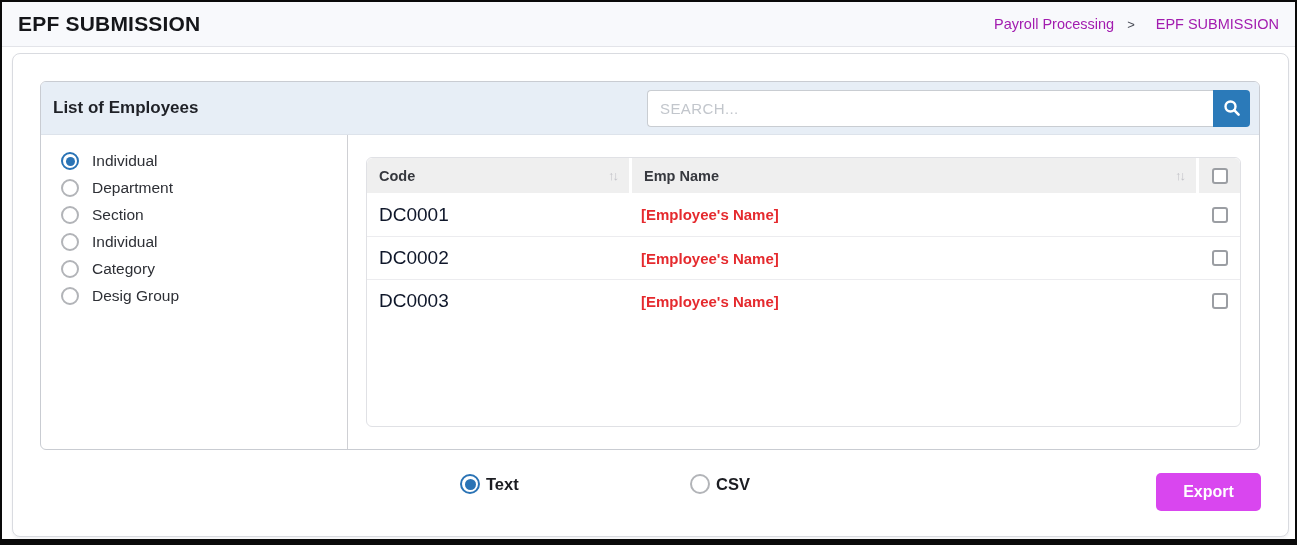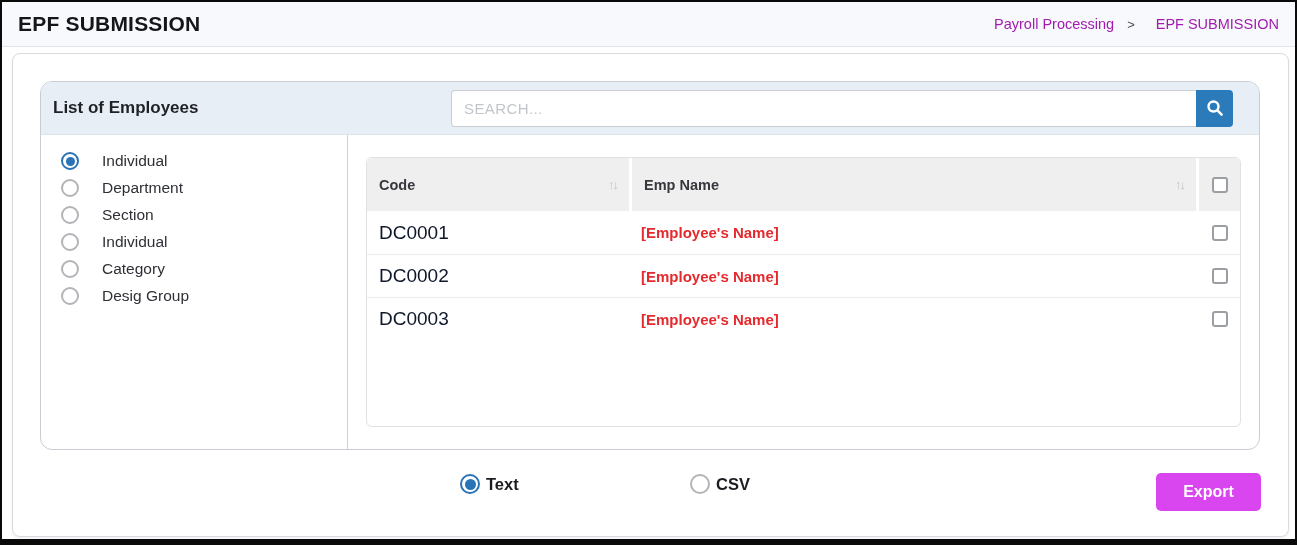--- a/index.html
+++ b/index.html
@@ -24,57 +24,57 @@
   
   .card {
     position:absolute; left:10px; top:51px; width:1277px; height:484px;
     background:#fff; border:1px solid #d9dbe0; border-radius:8px;
     box-shadow:0 2px 3px rgba(30,40,60,.06);
   }
 
   
   .panel {
     position:absolute; left:27px; top:27px; width:1220px; height:369px;
-    border:1px solid #c9ccd2; border-radius:12px; overflow:hidden; background:#fff;
+    border:1px solid #c9ccd2; border-radius:6px; overflow:hidden; background:#fff;
   }
   .panel-head {
     height:53px; background:#e7eef6; border-bottom:1px solid #dde3eb;
     display:flex; align-items:center; padding-left:12px;
   }
   .panel-title { font-size:17px; font-weight:bold; color:#1f2127; }
-  .search-wrap { margin-left:auto; margin-right:26px; display:flex; height:37px; width:782px; }
+  .search-wrap { margin-left:auto; margin-right:9px; display:flex; height:37px; width:603px; }
   .search-input {
     flex:1; border:1px solid #c9cdd2; border-right:none; border-radius:4px 0 0 4px;
     padding:0 12px; font-size:15px; color:#444; letter-spacing:.4px;
     font-family:"Liberation Sans", sans-serif; outline:none;
   }
   .search-input::placeholder { color:#c2c6cc; }
   .search-btn {
     width:37px; background:#2b7ab9; border:none; border-radius:0 4px 4px 0;
     display:flex; align-items:center; justify-content:center; cursor:pointer;
   }
   .panel-body { display:flex; height:314px; }
 
   
   .filters { width:307px; border-right:1px solid #cfd0d4; padding:17px 0 0 20px;
     display:flex; flex-direction:column; gap:9px; }
-  .filter-item { display:flex; align-items:center; gap:23px; font-size:15.5px;
+  .filter-item { display:flex; align-items:center; gap:13px; font-size:15.5px;
     color:#2e3036; cursor:pointer; }
   .radio { width:18px; height:18px; border-radius:50%; border:2px solid #b2b4b8;
     background:#fff; position:relative; flex:0 0 18px; }
   .radio.on { border-color:#2a73b5; }
   .radio.on::after { content:""; position:absolute; inset:2.5px; border-radius:50%;
     background:#2a73b5; }
 
   
   .table-zone { flex:1; padding:22px 18px 0 18px; }
   .table-wrap { border:1px solid #e0e1e5; border-radius:6px; height:270px;
     display:flex; flex-direction:column; background:#fff; }
   .thead { display:flex; gap:3px; }
-  .th { background:#efefef; height:53px; display:flex; align-items:center;
+  .th { background:#efefef; height:35px; display:flex; align-items:center;
     padding:0 12px; font-size:14.5px; font-weight:bold; color:#36383e; cursor:pointer; }
   .th-code { width:262px; border-top-left-radius:6px; }
   .th-name { flex:1; }
   .th-check { width:41px; border-top-right-radius:6px; justify-content:center; padding:0; }
   .sort { margin-left:auto; color:#c2c2c7; font-size:13px; font-weight:normal;
     letter-spacing:-2px; }
   .trow { display:flex; height:43px; align-items:center; }
   .trow + .trow { border-top:1px solid #ececef; }
   .td-code { width:262px; padding-left:12px; font-size:19px; color:#0f172a; }
   .td-name { flex:1; padding-left:12px; font-size:15px; font-weight:bold; color:#e52a2e; }

